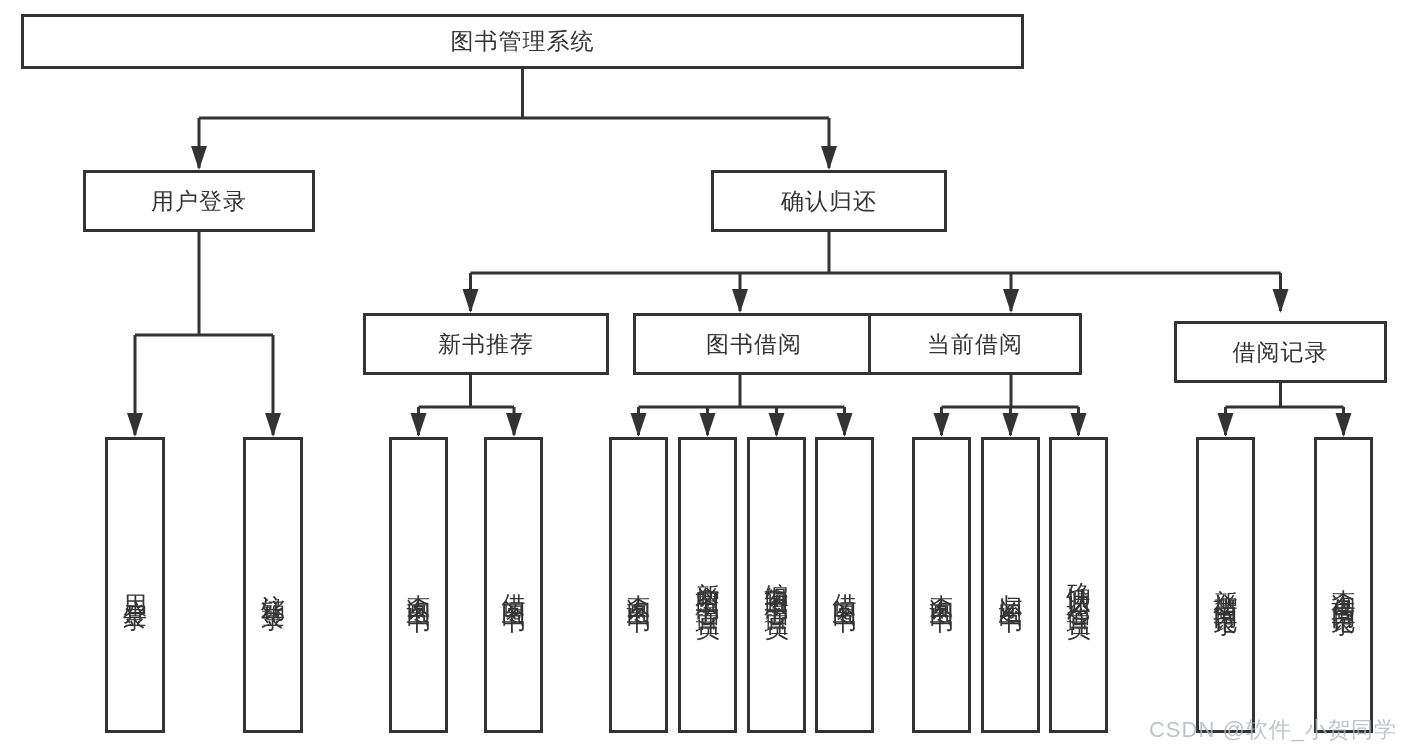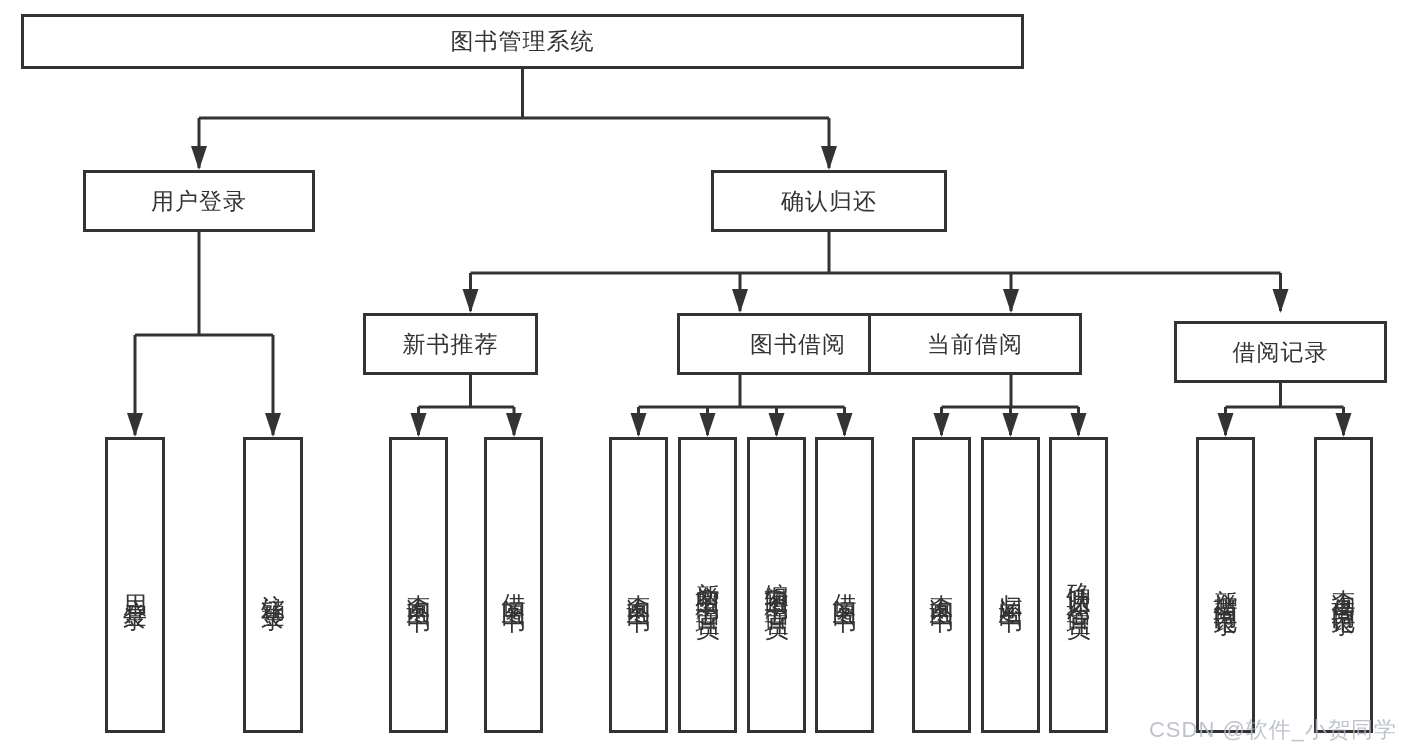--- a/index.html
+++ b/index.html
@@ -99,22 +99,22 @@
     <polygon points="1070.5,413 1086.5,413 1078.5,437"></polygon>
     <polygon points="1217.5,413 1233.5,413 1225.5,437"></polygon>
     <polygon points="1335.5,413 1351.5,413 1343.5,437"></polygon>
   </svg>
 
   <div class="node h" style="left:21px; top:14px; width:1003px; height:55px;">图书管理系统</div>
 
   <div class="node h" style="left:83px; top:170px; width:232px; height:62px;">用户登录</div>
   <div class="node h" style="left:711px; top:170px; width:236px; height:62px;">确认归还</div>
 
-  <div class="node h" style="left:363px; top:313px; width:175px; height:62px;">新书推荐</div>
-  <div class="node h" style="left:633px; top:313px; width:242px; height:62px;margin-left:44px;">图书借阅</div>
+  <div class="node h" style="left:363px; top:313px; width:246px; height:62px;">新书推荐</div>
+  <div class="node h" style="left:633px; top:313px; width:242px; height:62px;">图书借阅</div>
   <div class="node h" style="left:868px; top:313px; width:214px; height:62px;">当前借阅</div>
   <div class="node h" style="left:1174px; top:313px; width:213px; height:62px;margin-top:8px;">借阅记录</div>
 
   <div class="node v" style="left:105px; top:437px; width:60px; height:296px;">用户登录</div>
   <div class="node v" style="left:243px; top:437px; width:60px; height:296px;">注销登录</div>
 
   <div class="node v" style="left:389px; top:437px; width:59px; height:296px;">查询图书</div>
   <div class="node v" style="left:484px; top:437px; width:59px; height:296px;">借阅图书</div>
 
   <div class="node v" style="left:609px; top:437px; width:59px; height:296px;">查询图书</div>

